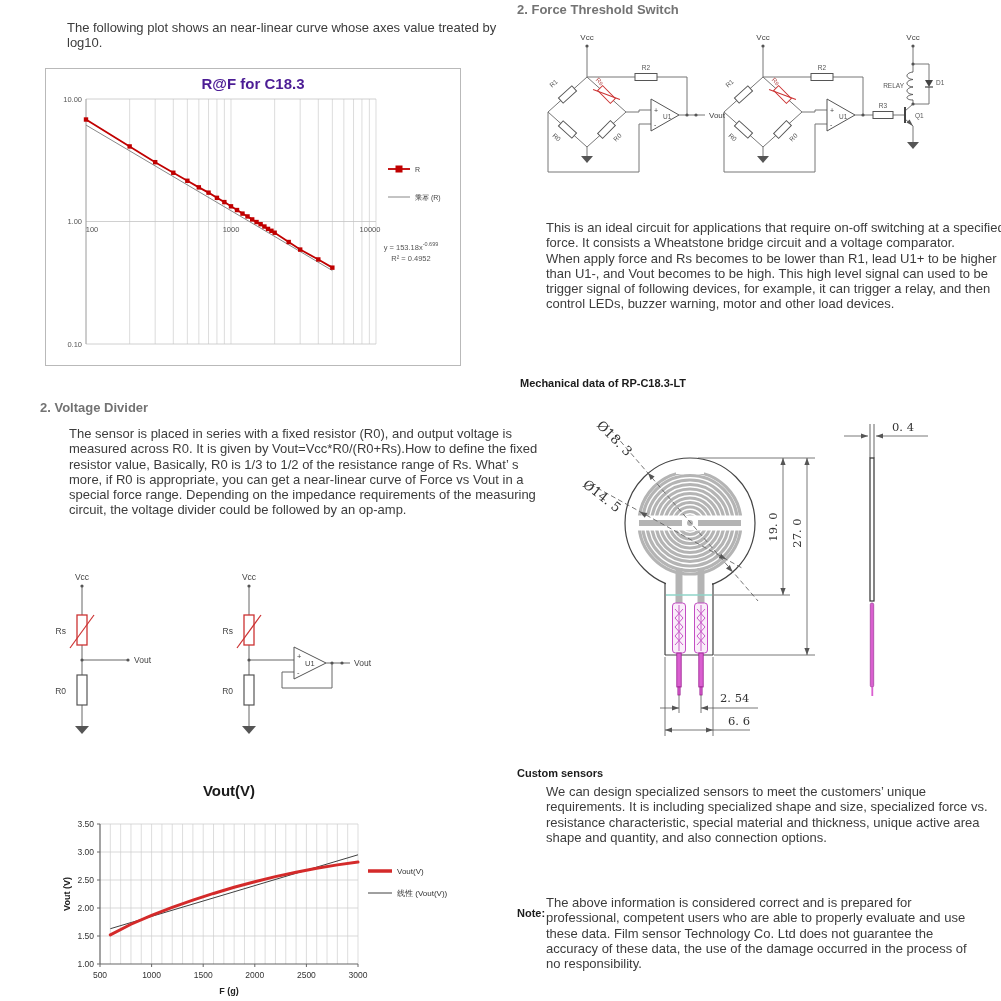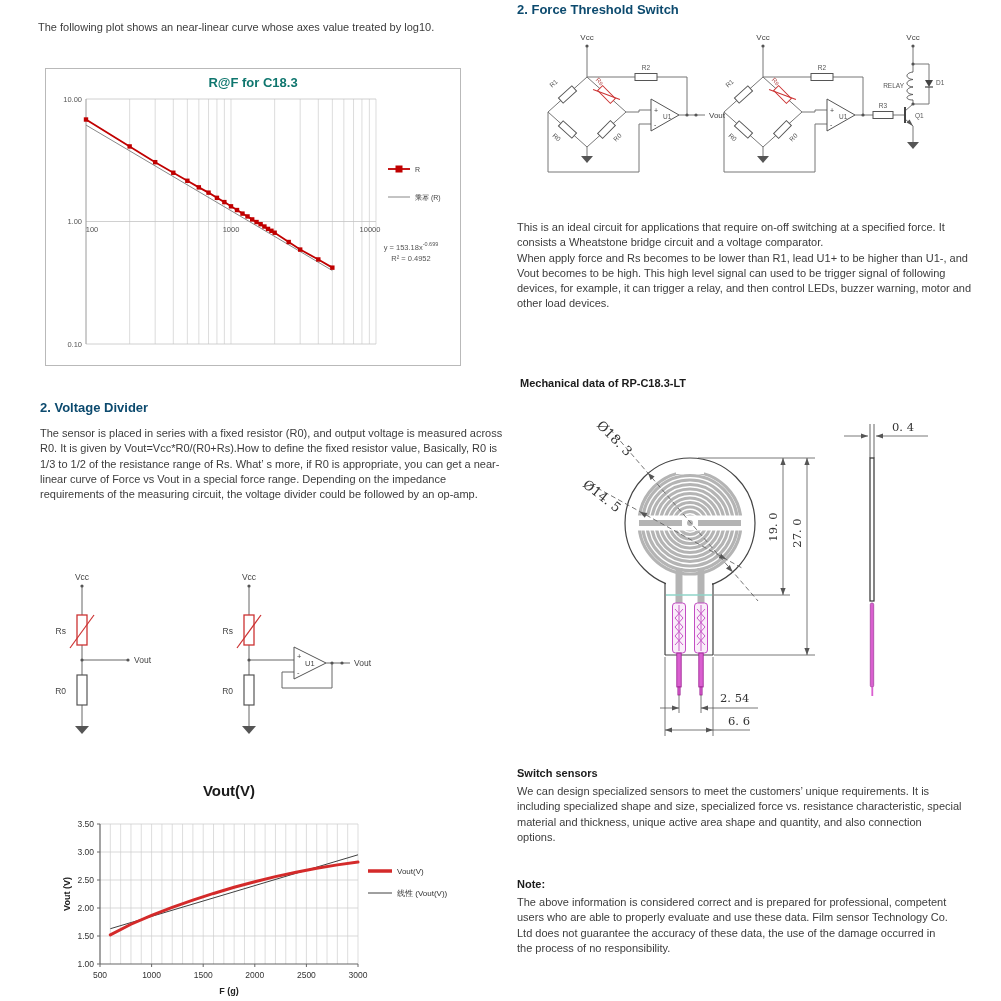--- a/index.html
+++ b/index.html
@@ -1,24 +1,24 @@
 <!DOCTYPE html>
 <html><head>
 <meta charset="utf-8">
 <style>
   html,body{margin:0;padding:0;background:#fff;}
   #page{position:relative;width:1001px;height:1001px;background:#ffffff;overflow:hidden;
         font-family:"Liberation Sans",sans-serif;color:#3c3c3c;}
   .abs{position:absolute;}
-  .body-text{font-size:11px;line-height:15.3px;color:#3c3c3c;}
-  .heading{font-size:13px;font-weight:bold;color:#0c4a6e;}
+  .body-text{font-size:13px;line-height:15.3px;color:#3c3c3c;margin-left:29px;}
+  .heading{font-size:13px;font-weight:bold;color:#737373;}
   .heading-sm{font-size:11px;font-weight:bold;color:#1b1b1b;}
   #rf-box{left:45px;top:68px;width:414px;height:296px;border:1px solid #b9b9b9;background:#fff;}
   #rf-title{position:absolute;left:0;top:6px;width:100%;text-align:center;
-            font-size:13px;font-weight:bold;color:#0f766e;}
+            font-size:15px;font-weight:bold;color:#4c1d95;}
   #rf-eq{position:absolute;left:315px;top:170px;width:100px;text-align:center;
          font-size:7.5px;line-height:11px;color:#555;}
   #rf-eq sup{font-size:5.5px;}
   svg text{font-family:"Liberation Sans",sans-serif;}
   .mech-dim{font-family:"DejaVu Serif",serif;fill:#333;}
 </style>
 </head>
 <body>
 
 <div id="page">
@@ -465,19 +465,19 @@
 
     <text class="mech-dim" transform="translate(16,30) rotate(45)" font-size="13">Ø18. 3</text>
     <text class="mech-dim" transform="translate(2,90) rotate(38)" font-size="13">Ø14. 5</text>
     <text class="mech-dim" transform="translate(197,131) rotate(-90)" text-anchor="middle" font-size="11.5">19. 0</text>
     <text class="mech-dim" transform="translate(221,137) rotate(-90)" text-anchor="middle" font-size="11.5">27. 0</text>
     <text class="mech-dim" x="140" y="306" font-size="11.5">2. 54</text>
     <text class="mech-dim" x="148" y="329" font-size="11.5">6. 6</text>
     <text class="mech-dim" x="312" y="35" font-size="11.5">0. 4</text>
   </svg>
 
-  <div class="abs heading-sm" style="left:517px;top:767px;">Switch sensors</div>
+  <div class="abs heading-sm" style="left:517px;top:767px;">Custom sensors</div>
   <div class="abs body-text" style="left:517px;top:784px;width:445px;">We can design specialized sensors to meet the customers’ unique requirements. It is including specialized shape and size, specialized force vs. resistance characteristic, special material and thickness, unique active area shape and quantity, and also connection options.</div>
 
-  <div class="abs heading-sm" style="left:517px;top:878px;">Note:</div>
+  <div class="abs heading-sm" style="left:517px;top:907px;">Note:</div>
   <div class="abs body-text" style="left:517px;top:895px;width:432px;">The above information is considered correct and is prepared for professional, competent users who are able to properly evaluate and use these data. Film sensor Technology Co. Ltd does not guarantee the accuracy of these data, the use of the damage occurred in the process of no responsibility.</div>
 
 </div>
 
 </body></html>

